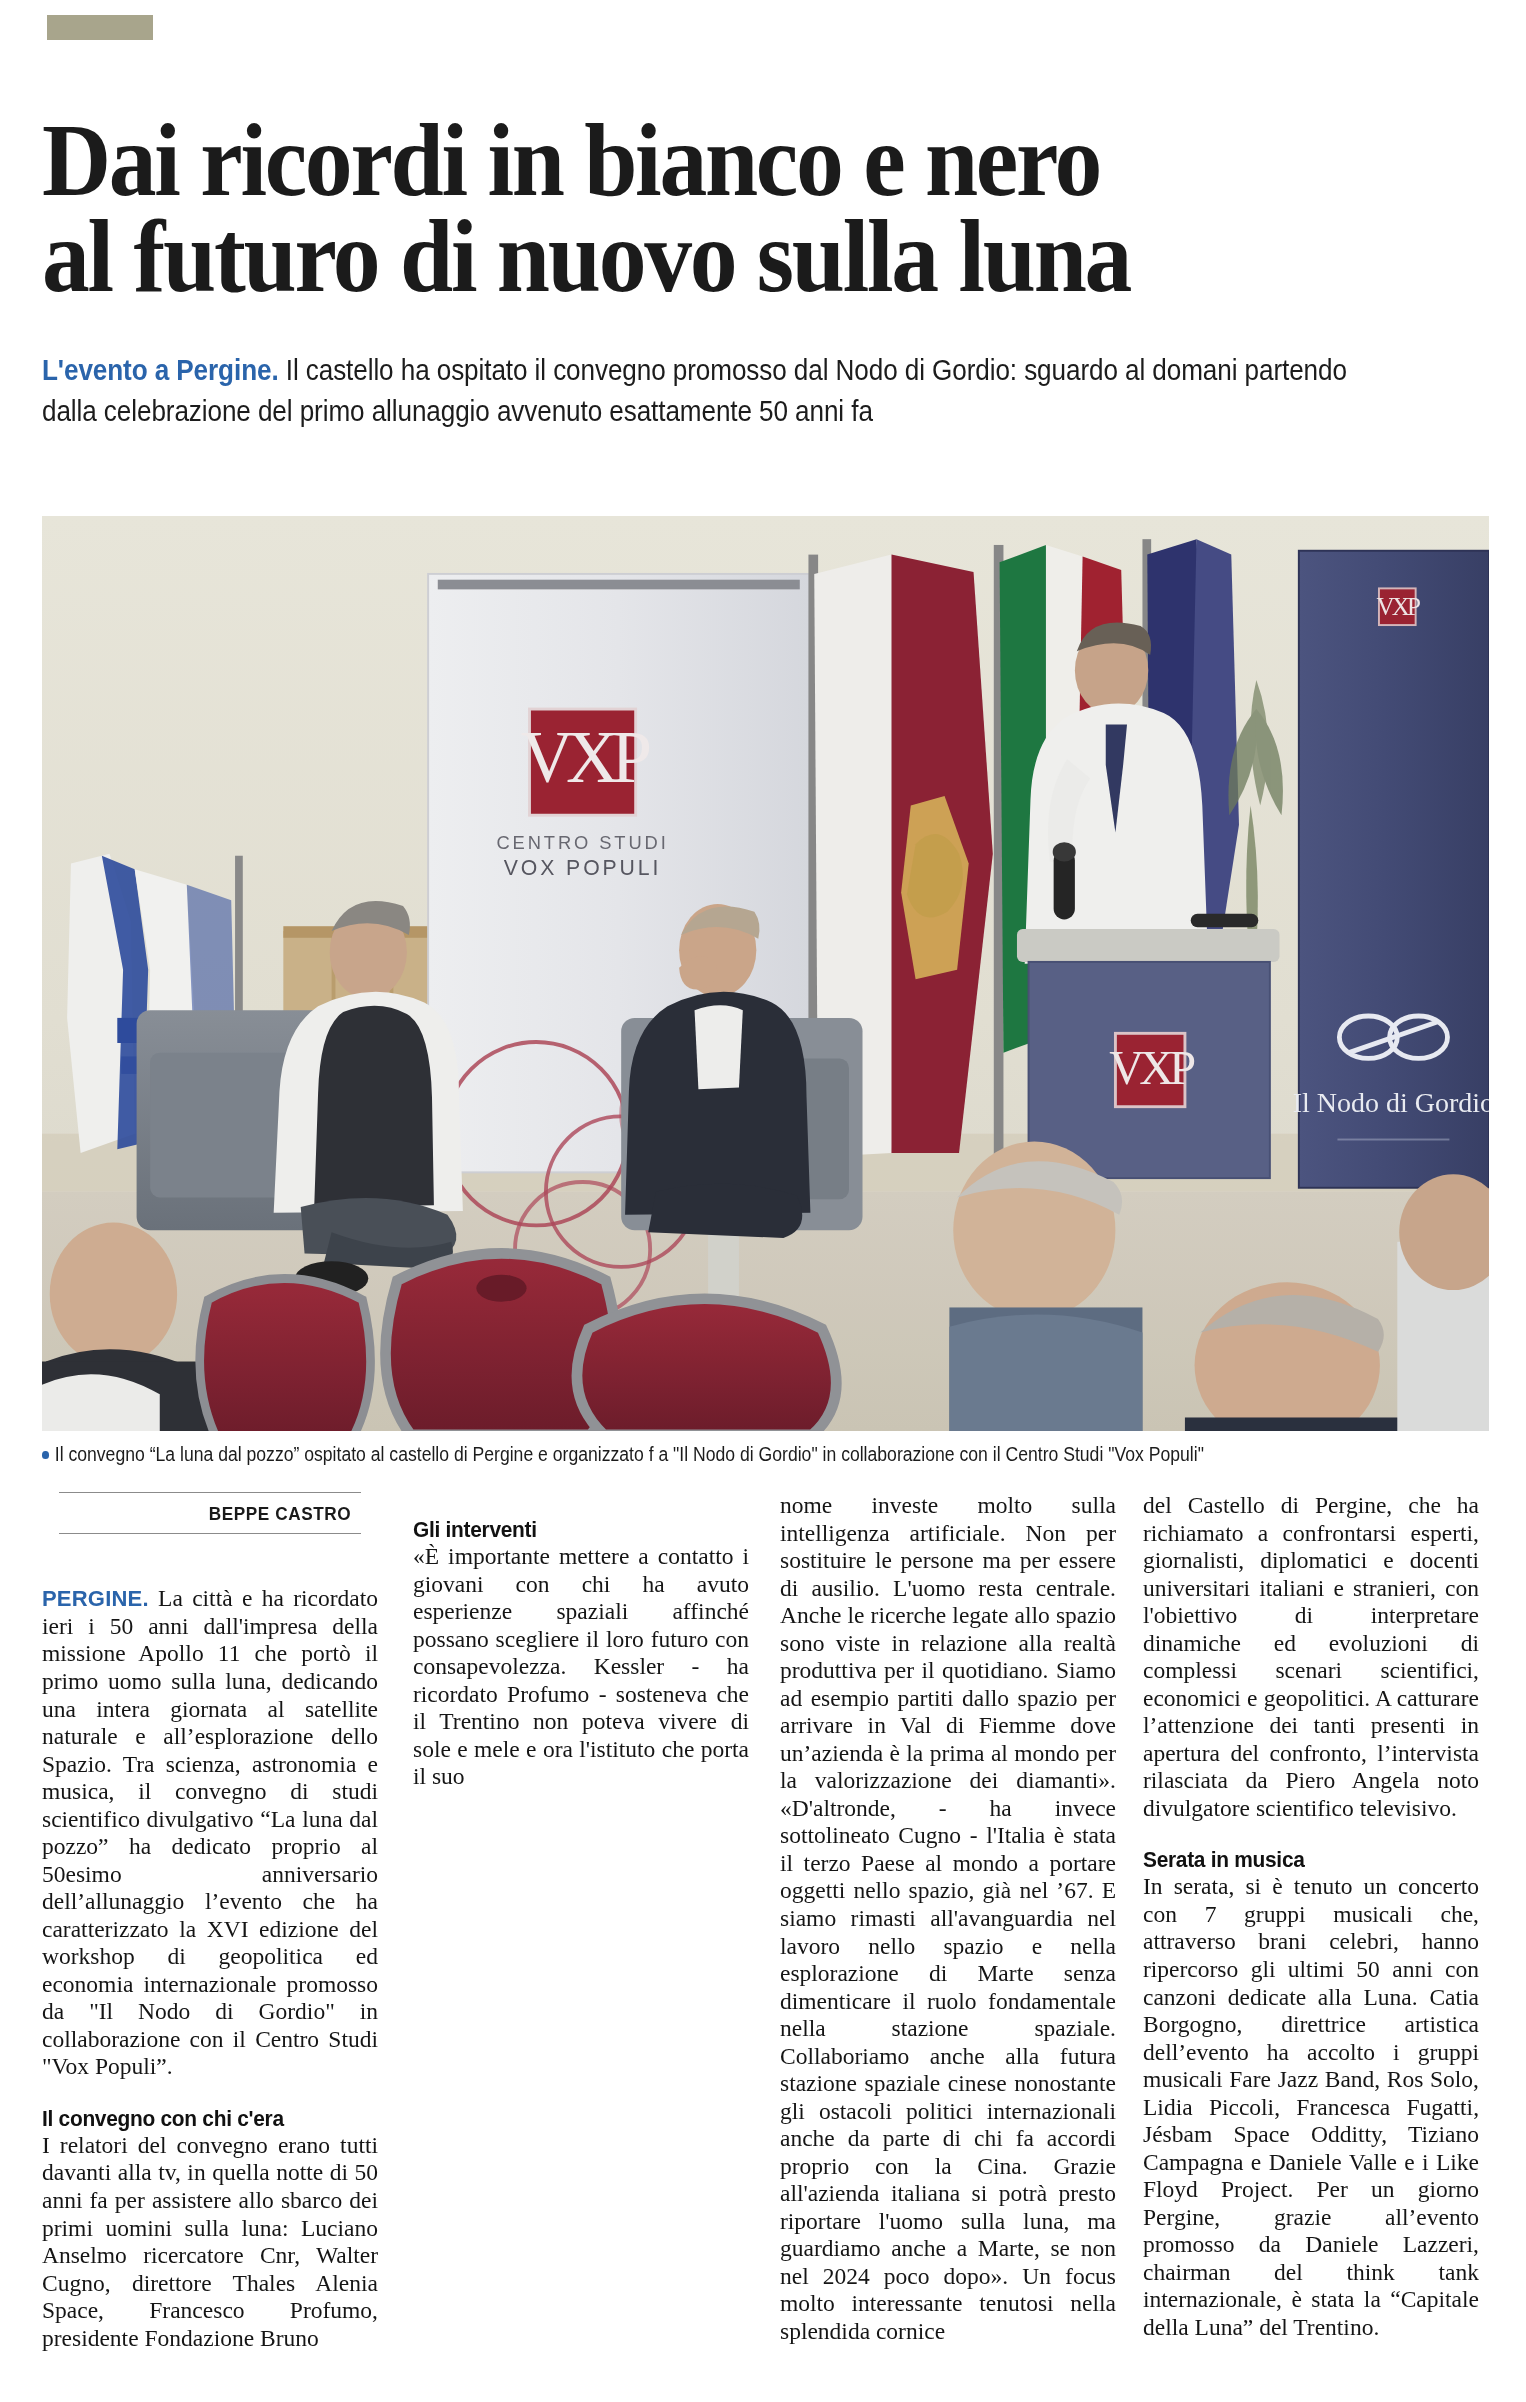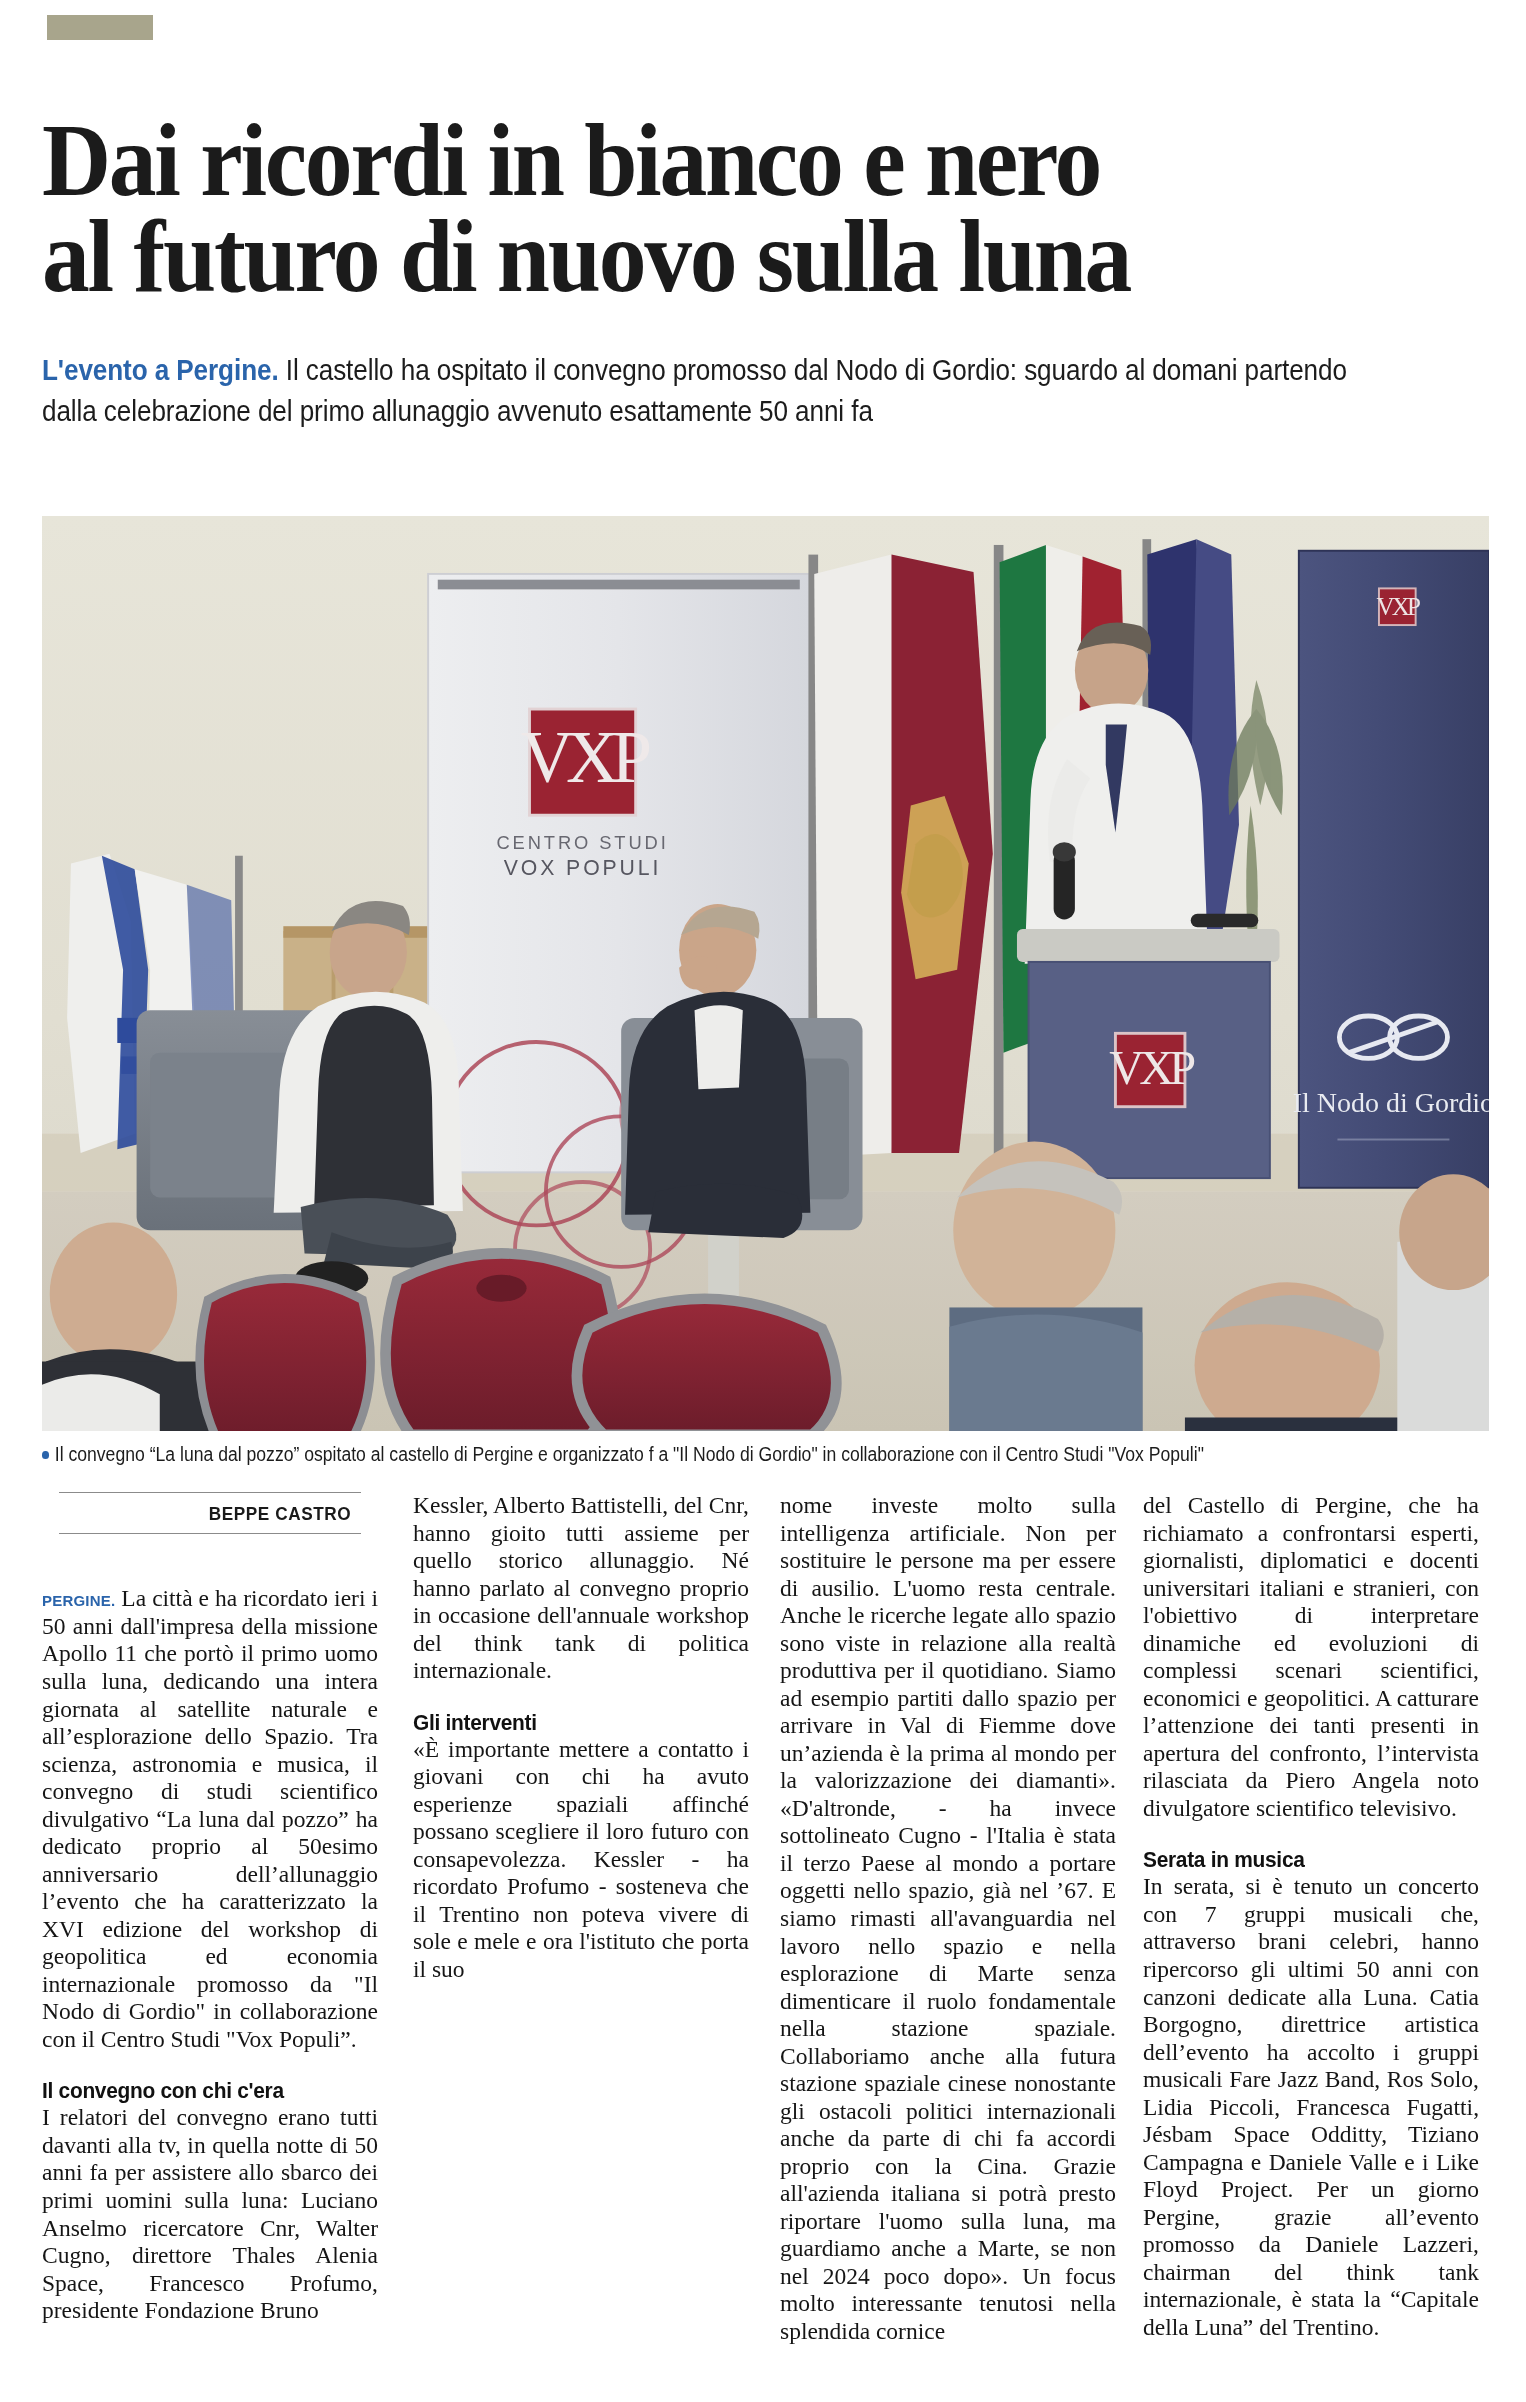--- a/index.html
+++ b/index.html
@@ -84,21 +84,21 @@
     font-size:23.5px;
     line-height:1.172;
     text-align:justify;
     text-justify:inter-word;
     color:#151515;
     hyphens:auto;
     -webkit-hyphens:auto;
   }
   .dropcity{
     font-family:"Liberation Sans",sans-serif;
-    font-weight:700;font-size:15px;letter-spacing:0.2px;
+    font-weight:700;font-size:22px;letter-spacing:0.2px;
     color:#2a64ab;
   }
   h3.sub{
     margin:25px 0 0 0;
     font-family:"Liberation Sans",sans-serif;
     font-weight:700;
     font-size:22px;
     color:#111;
     letter-spacing:-0.3px;
     transform:scaleX(0.95);
@@ -365,21 +365,20 @@
         <div class="byline-rule"></div>
         <div class="byline">BEPPE CASTRO</div>
         <div class="byline-rule"></div>
       </div>
       <p class="bt"><span class="dropcity">PERGINE.</span><span> La città e ha ricordato ieri i 50 anni dall'impresa della missione Apollo 11 che portò il primo uomo sulla luna, dedicando una intera giornata al satellite naturale e all’esplorazione dello Spazio. Tra scienza, astronomia e musica, il convegno di studi scientifico divulgativo “La luna dal pozzo” ha dedicato proprio al 50esimo anniversario dell’allunaggio l’evento che ha caratterizzato la XVI edizione del workshop di geopolitica ed economia internazionale promosso da "Il Nodo di Gordio" in collaborazione con il Centro Studi "Vox Populi”.</span></p>
       <h3 class="sub">Il convegno con chi c'era</h3>
       <p class="bt">I relatori del convegno erano tutti davanti alla tv, in quella notte di 50 anni fa per assistere allo sbarco dei primi uomini sulla luna: Luciano Anselmo ricercatore Cnr, Walter Cugno, direttore Thales Alenia Space, Francesco Profumo, presidente Fondazione Bruno</p>
     </div>
 
     <div class="col c2">
-      <p class="bt">Kessler, Alberto Battistelli, del Cnr, hanno gioito tutti assieme per quello storico allunaggio. Né hanno parlato al convegno proprio in occasione dell'annuale workshop del think tank di politica internazionale.</p>
       <h3 class="sub">Gli interventi</h3>
       <p class="bt">«È importante mettere a contatto i giovani con chi ha avuto esperienze spaziali affinché possano scegliere il loro futuro con consapevolezza. Kessler - ha ricordato Profumo - sosteneva che il Trentino non poteva vivere di sole e mele e ora l'istituto che porta il suo</p>
 
     </div>
 
     <div class="col c3">
       <p class="bt">nome investe molto sulla intelligenza artificiale. Non per sostituire le persone ma per essere di ausilio. L'uomo resta centrale. Anche le ricerche legate allo spazio sono viste in relazione alla realtà produttiva per il quotidiano. Siamo ad esempio partiti dallo spazio per arrivare in Val di Fiemme dove un’azienda è la prima al mondo per la valorizzazione dei diamanti». «D'altronde, - ha invece sottolineato Cugno - l'Italia è stata il terzo Paese al mondo a portare oggetti nello spazio, già nel ’67. E siamo rimasti all'avanguardia nel lavoro nello spazio e nella esplorazione di Marte senza dimenticare il ruolo fondamentale nella stazione spaziale. Collaboriamo anche alla futura stazione spaziale cinese nonostante gli ostacoli politici internazionali anche da parte di chi fa accordi proprio con la Cina. Grazie all'azienda italiana si potrà presto riportare l'uomo sulla luna, ma guardiamo anche a Marte, se non nel 2024 poco dopo». Un focus molto interessante tenutosi nella splendida cornice</p>
     </div>
 
     <div class="col c4">

